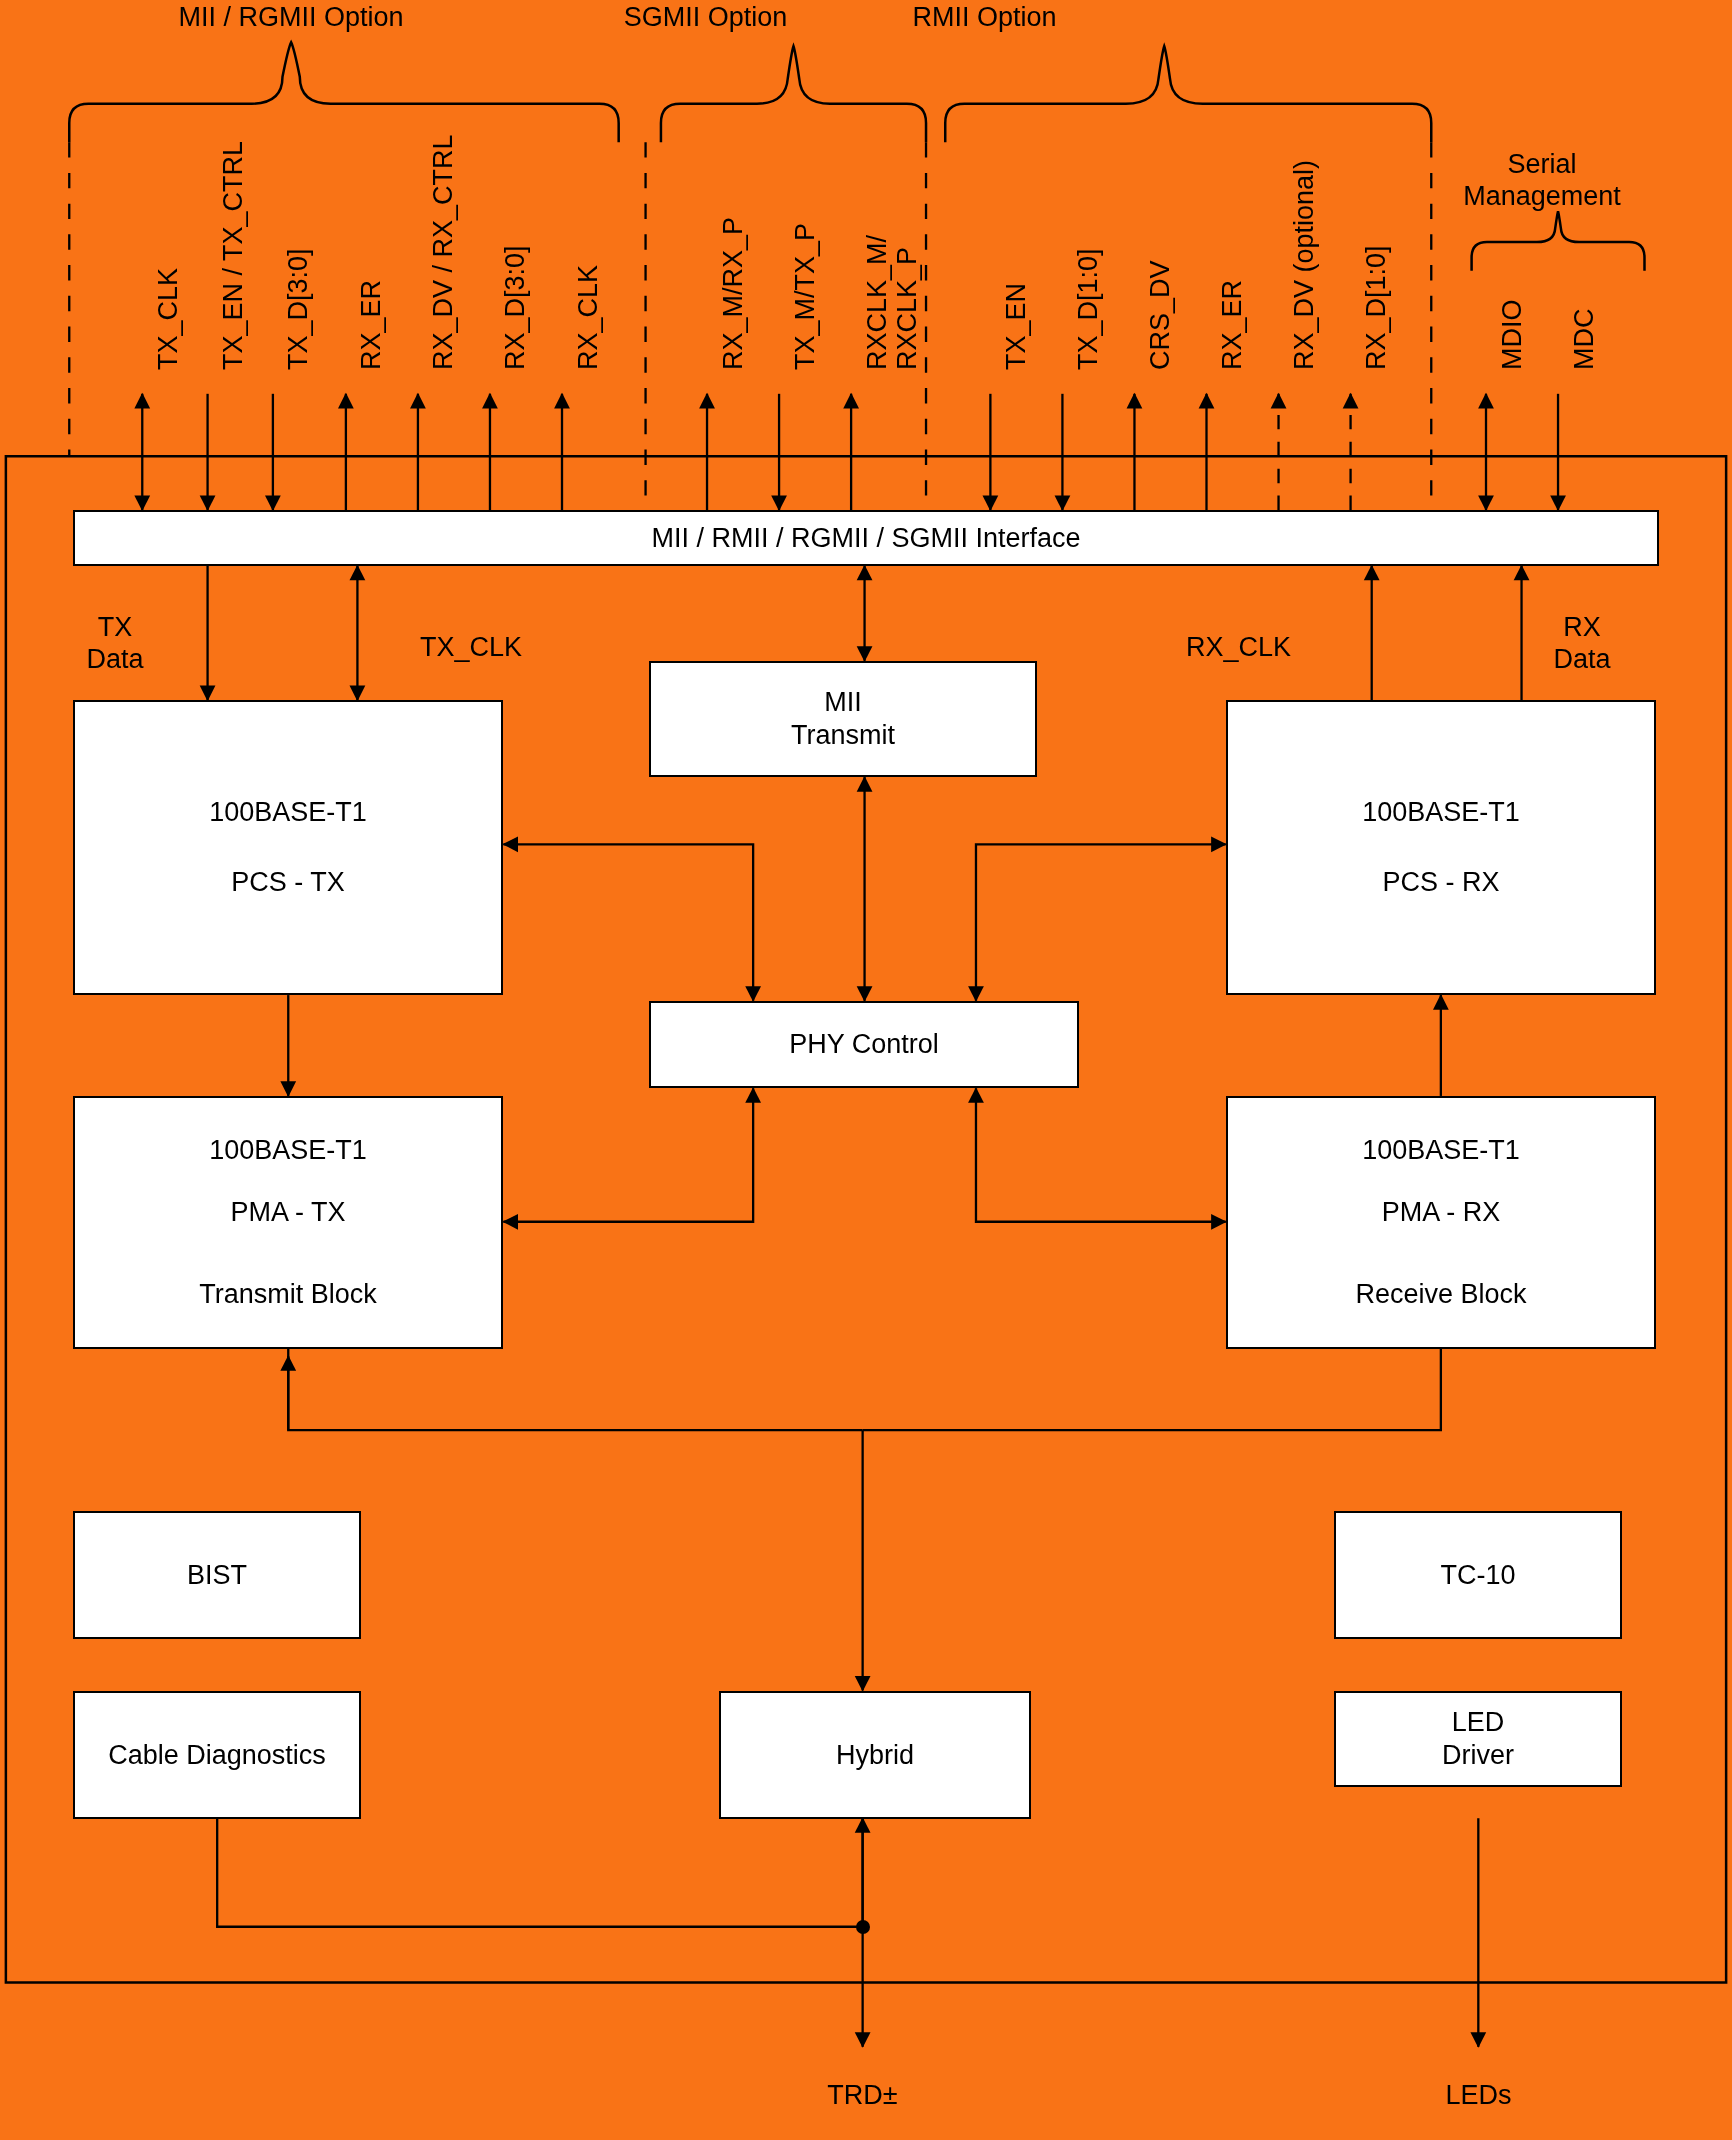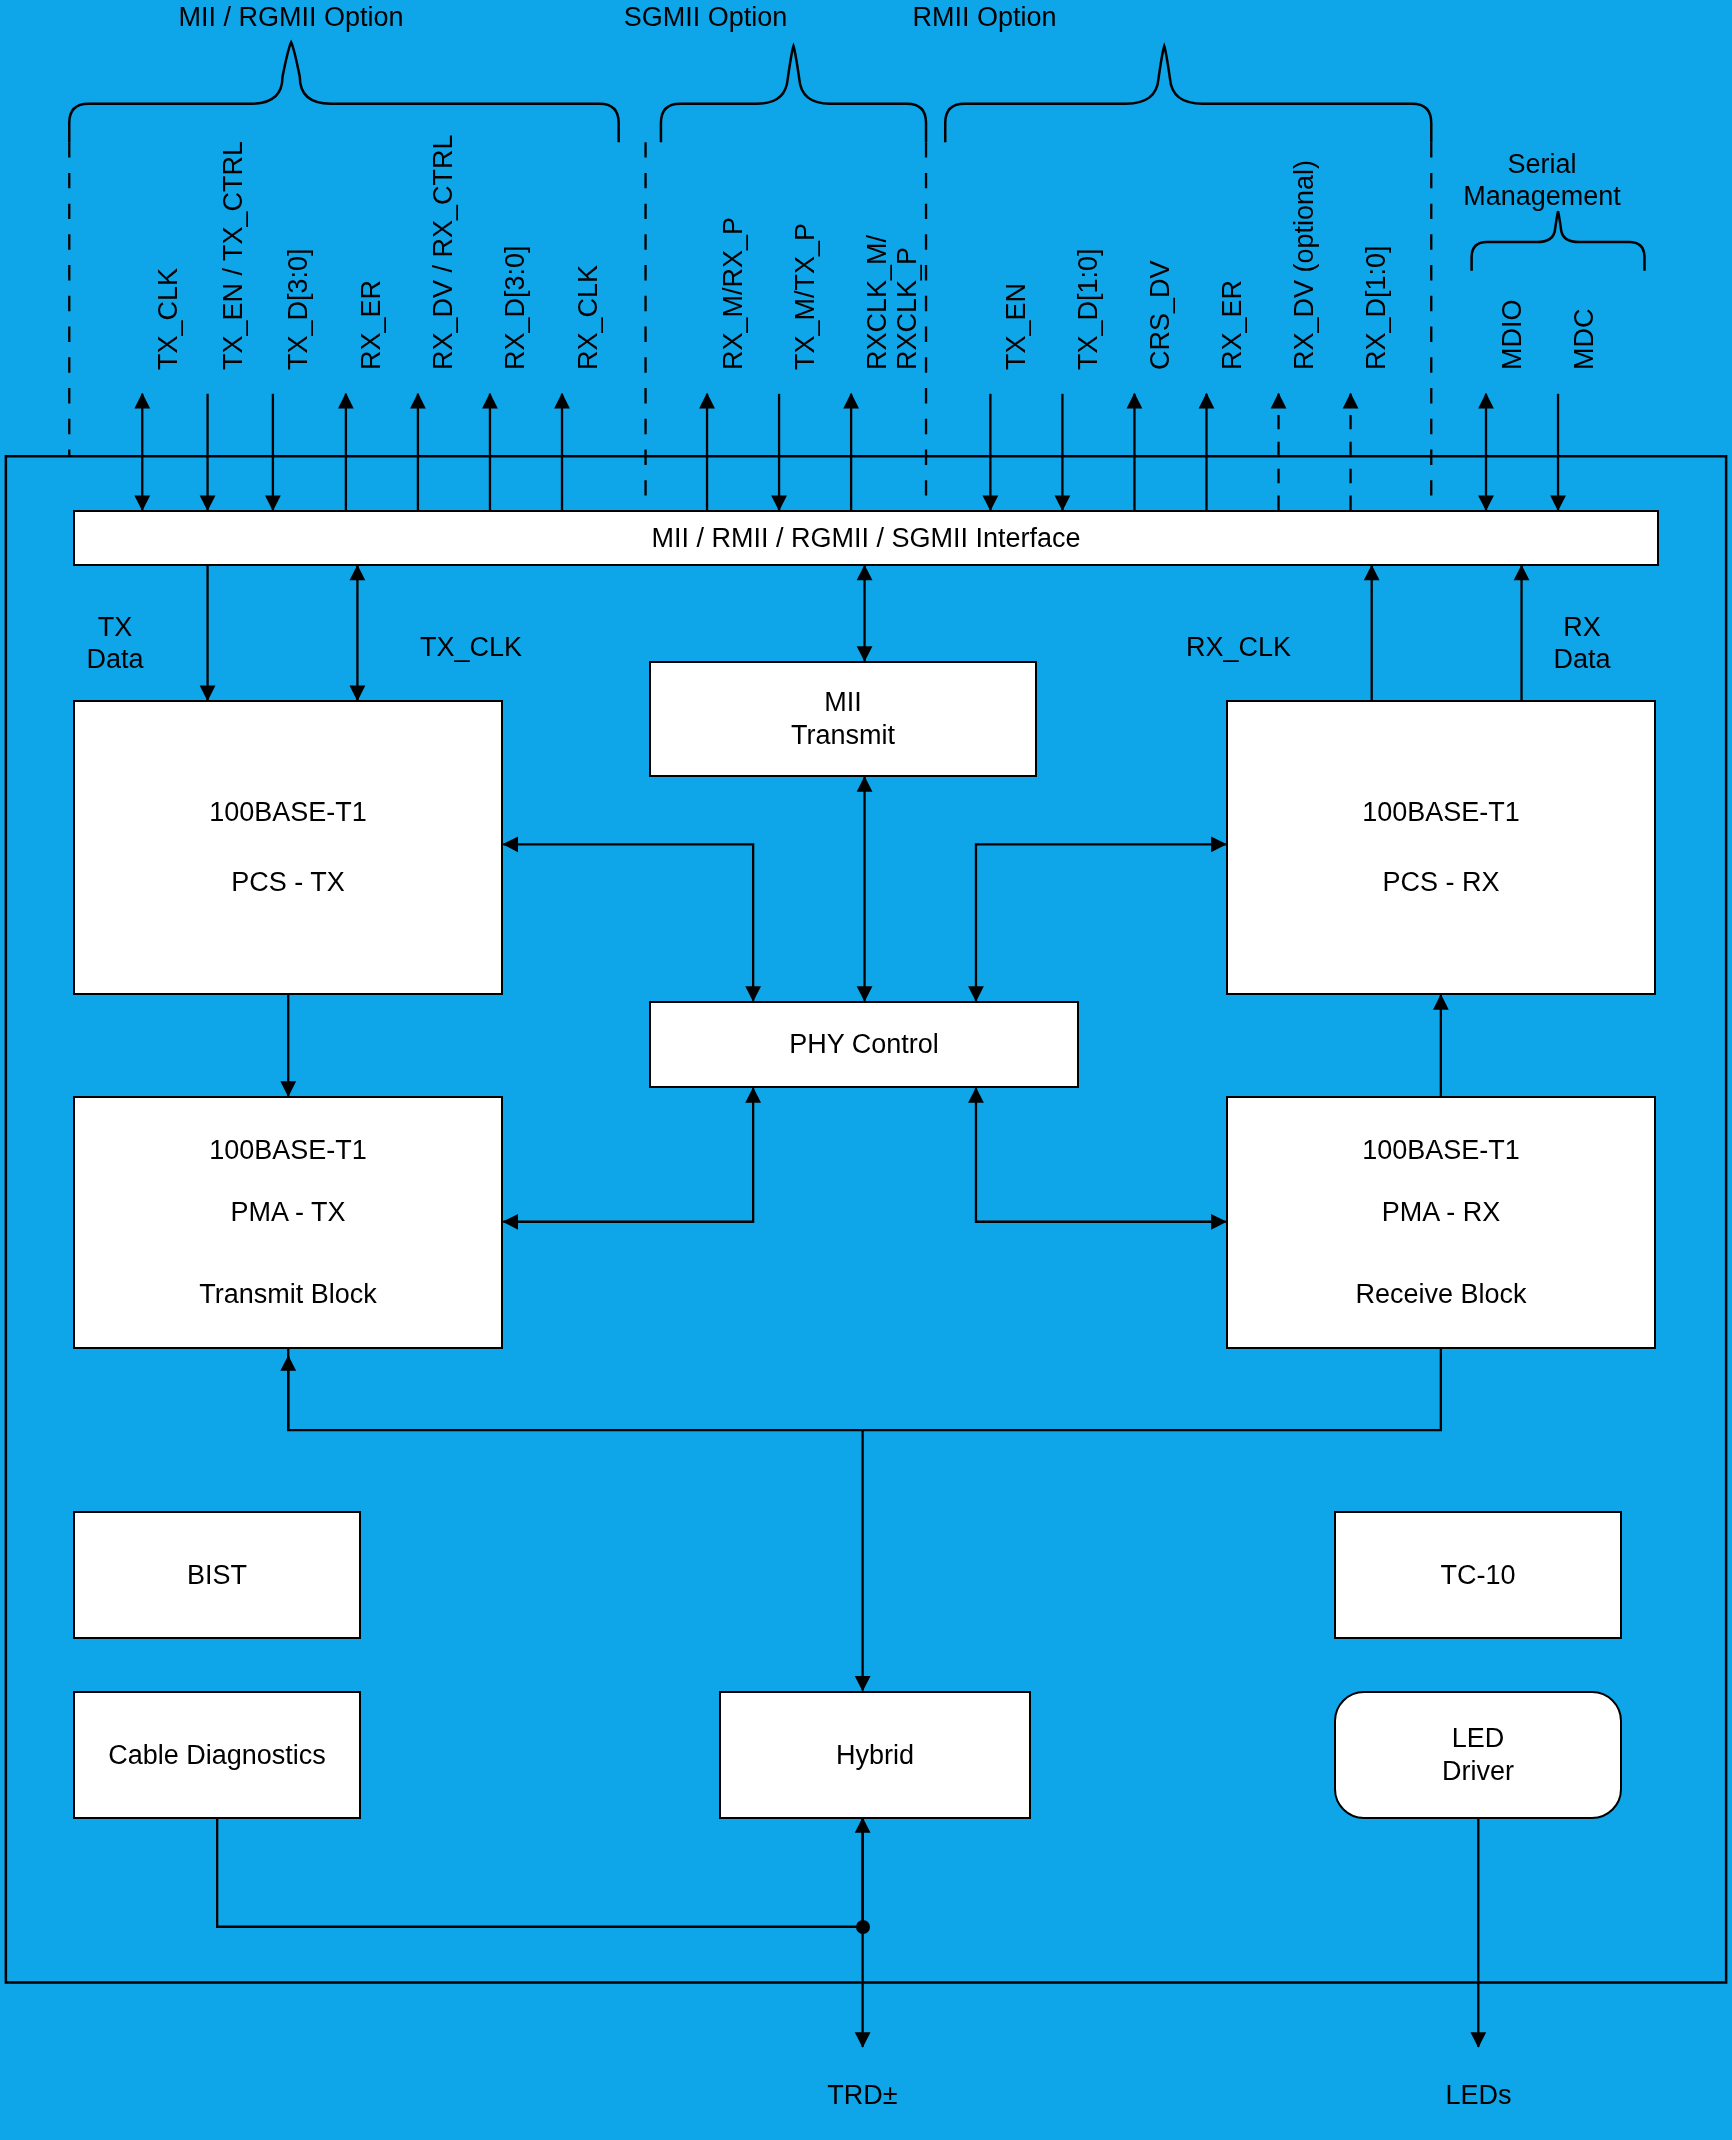--- a/index.html
+++ b/index.html
@@ -1,17 +1,17 @@
 <!DOCTYPE html>
 <html><head>
 <meta charset="utf-8">
 <style>
   html,body{margin:0;padding:0;background:#fff;}
   body{font-family:"Liberation Sans",sans-serif;color:#000;}
-  #root{position:relative;width:1732px;height:2140px;overflow:hidden;background:#0ea5e9;}
+  #root{position:relative;width:1732px;height:2140px;overflow:hidden;background:#f97316;}
   .box{position:absolute;border:2.1px solid #000;background:#fff;box-sizing:border-box;
         display:flex;flex-direction:column;align-items:center;justify-content:center;}
   .box .ln{display:block;text-align:center;line-height:1.22;}
   .lbl{position:absolute;white-space:pre;line-height:1.18;}
   .vlbl{position:absolute;white-space:pre;transform-origin:0 0;transform:rotate(-90deg);line-height:1.1;}
   .f28{font-size:27px;}
   .center{text-align:center;}
   svg.overlay{position:absolute;left:0;top:0;width:1732px;height:2140px;pointer-events:none;}
   .dot{position:absolute;width:14.4px;height:14.4px;border-radius:50%;background:#000;}
 </style>
@@ -100,21 +100,21 @@
   </div>
 
   <div class="box" style="left:719px;top:1691px;width:312px;height:128px;">
     <span class="ln f28">Hybrid</span>
   </div>
 
   <div class="box" style="left:1334px;top:1511px;width:288px;height:128px;">
     <span class="ln f28">TC-10</span>
   </div>
 
-  <div class="box" style="left:1334px;top:1691px;width:288px;height:128px;border-radius:30px;">
+  <div class="box" style="left:1334px;top:1691px;width:288px;height:96px;">
     <span class="ln f28">LED</span>
     <span class="ln f28">Driver</span>
   </div>
 
   <div class="lbl f28 center" style="left:800px;top:2080px;width:125px;">TRD±</div>
   <div class="lbl f28 center" style="left:1416px;top:2080px;width:125px;">LEDs</div>
 
   <div class="dot" style="left:856px;top:1920px;"></div>
 
   <svg class="overlay" viewBox="0 0 1803 2228">

